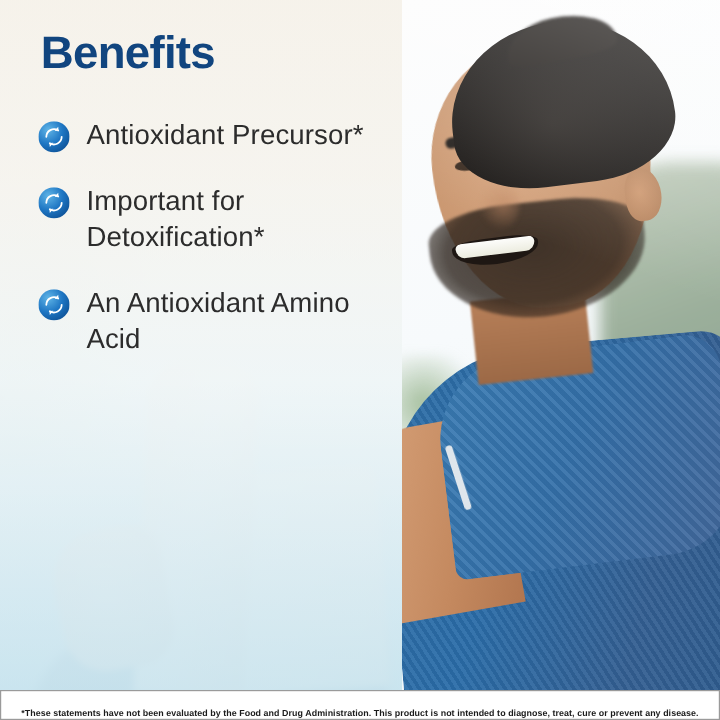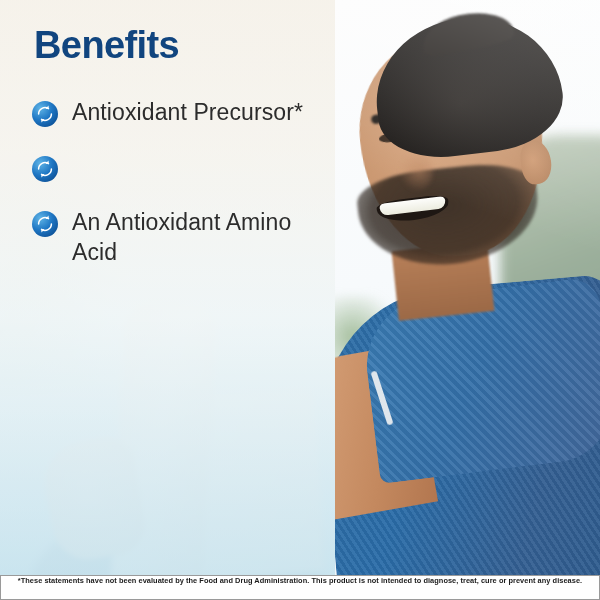--- a/index.html
+++ b/index.html
@@ -381,21 +381,21 @@
   .disclaimer {
     position: absolute;
     left: 0;
     top: 575px;
     width: 600px;
     height: 25px;
     box-sizing: border-box;
     background: #ffffff;
     border: 1px solid #9a9a9a;
     display: flex;
-    align-items: flex-start;
+    align-items: flex-end;
     justify-content: center;
   }
   .disclaimer-text {
     font-size: 7.4px;
     font-weight: bold;
     color: #1b1b1b;
     letter-spacing: .05px;
     white-space: nowrap;
   }
 </style>
@@ -454,20 +454,21 @@
                   <stop offset="100%" stop-color="#0d5197"></stop>
                 </radialGradient>
               </defs>
               <circle cx="13" cy="13" r="13" fill="url(#bg2)"></circle>
               <path d="M6.6 13a6.4 6.4 0 0 1 9.9-5.3" fill="none" stroke="#ffffff" stroke-width="1.5" stroke-linecap="round"></path>
               <path d="M19.4 13a6.4 6.4 0 0 1-9.9 5.3" fill="none" stroke="#ffffff" stroke-width="1.5" stroke-linecap="round"></path>
               <path d="M16.5 4.6l.3 3.3-3.3.2z" fill="#ffffff"></path>
               <path d="M9.5 21.4l-.3-3.3 3.3-.2z" fill="#ffffff"></path>
             </svg>
           </span>
+          <span class="benefit-text">Important for Detoxification*</span>
         </li>
 
         <li class="benefit-item">
           <span class="bullet-icon">
             <svg width="26" height="26" viewBox="0 0 26 26">
               <defs>
                 <radialGradient id="bg3" cx="32%" cy="28%" r="82%">
                   <stop offset="0%" stop-color="#5fb4e6"></stop>
                   <stop offset="55%" stop-color="#1f77c4"></stop>
                   <stop offset="100%" stop-color="#0d5197"></stop>

